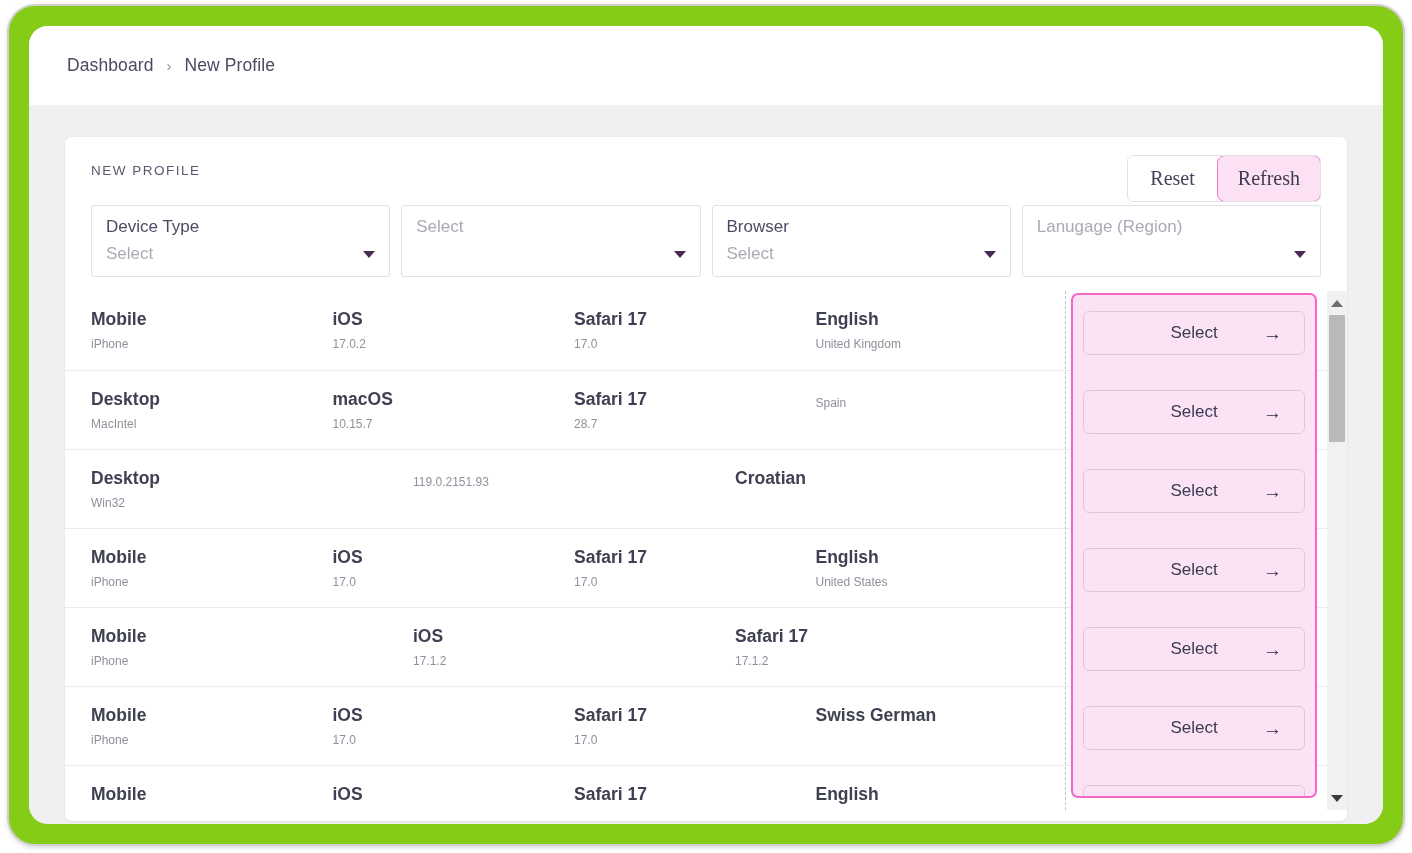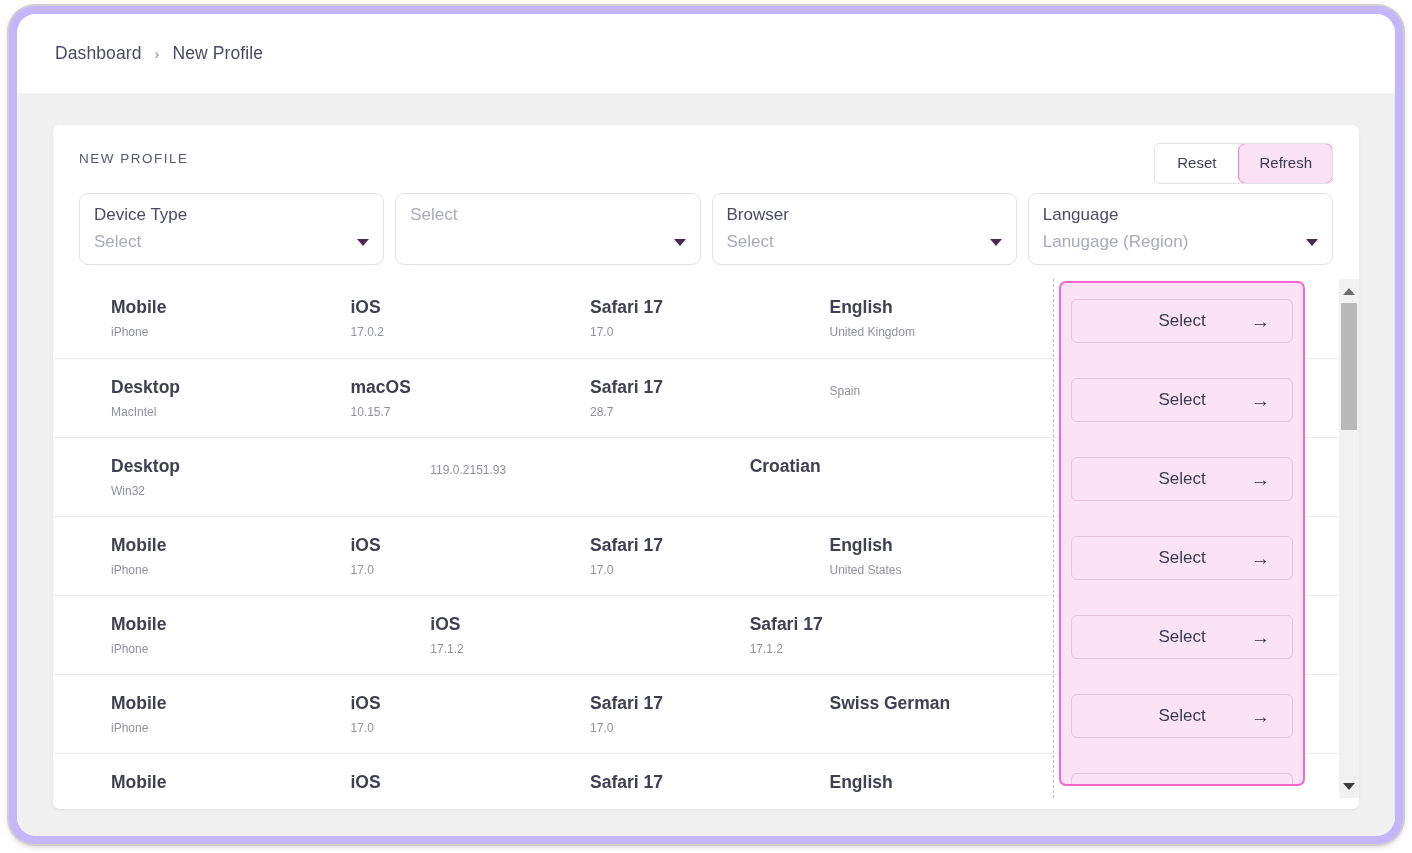--- a/index.html
+++ b/index.html
@@ -10,24 +10,24 @@
     background: #ffffff;
     font-family: "Liberation Sans", "DejaVu Sans", sans-serif;
     overflow: hidden;
   }
 
   
   .device-frame {
     position: absolute;
     left: 9px; top: 6px;
     width: 1394px; height: 838px;
-    background: #c4b5fd;
+    background: #84cc16;
     border-radius: 26px;
     box-shadow: 0 0 0 2px #cfcfcf, 0 2px 6px rgba(0,0,0,0.25);
-    padding: 8px;
+    padding: 20px;
   }
   .device-screen {
     width: 100%; height: 100%;
     background: #f0f0f0;
     border-radius: 19px;
     overflow: hidden;
     position: relative;
   }
 
   
@@ -88,22 +88,22 @@
   .btn-group {
     position: absolute;
     right: 26px; top: 18px;
     display: flex;
     background: #ffffff;
     border: 1px solid #e2e2e8;
     border-radius: 6px;
     overflow: hidden;
   }
   .btn {
-    font-family: Liberation Sans, sans-serif;
-    font-size: 15px;
+    font-family: Liberation Serif, serif;
+    font-size: 20px;
     color: #42435c;
     background: #ffffff;
     border: 0;
     padding: 10px 22px;
     cursor: pointer;
     line-height: 1.25;
     white-space: nowrap;
   }
   .btn-reset { border-right: 1px solid #eeeef2; }
   .btn-refresh {
@@ -117,21 +117,21 @@
 
   
   .filters {
     display: flex;
     gap: 11px;
     padding: 0 26px;
   }
   .filter {
     flex: 1 1 0;
     border: 1px solid #e0e0e6;
-    border-radius: 9px;
+    border-radius: 3px;
     padding: 11px 14px 12px 14px;
     position: relative;
     background: #fff;
     cursor: pointer;
     min-width: 0;
   }
   .filter-label {
     font-size: 17px;
     color: #4b4c63;
     margin-bottom: 7px;
@@ -168,21 +168,21 @@
     overflow: hidden;
   }
   .row {
     display: flex;
     align-items: flex-start;
     height: 79px;
     padding: 18px 26px 0 26px;
     border-top: 1px solid #ececf0;
   }
   .row:first-child { border-top: 0; }
-  .cell { flex: 1 1 0; min-width: 0; padding-right: 12px; margin-left: 32px; }
+  .cell { flex: 1 1 0; min-width: 0; padding-right: 12px; }
   .cell-primary {
     font-size: 17.5px;
     font-weight: bold;
     color: #3f4052;
     white-space: nowrap;
     overflow: hidden;
     text-overflow: ellipsis;
     line-height: 1.2;
   }
   .cell-secondary {
@@ -312,21 +312,20 @@
           <div class="filter">
             <div class="filter-value">Select</div>
             <span class="caret"></span>
           </div>
           <div class="filter">
             <div class="filter-label">Browser</div>
             <div class="filter-value">Select</div>
             <span class="caret"></span>
           </div>
           <div class="filter">
-            <div class="filter-label">Language</div>
             <div class="filter-value">Lanugage (Region)</div>
             <span class="caret"></span>
           </div>
         </div>
 
         <div class="table-wrap">
           <div class="table" id="table-body">
               <div class="row">
                 <div class="cell">
                   <div class="cell-primary">Mobile</div>

